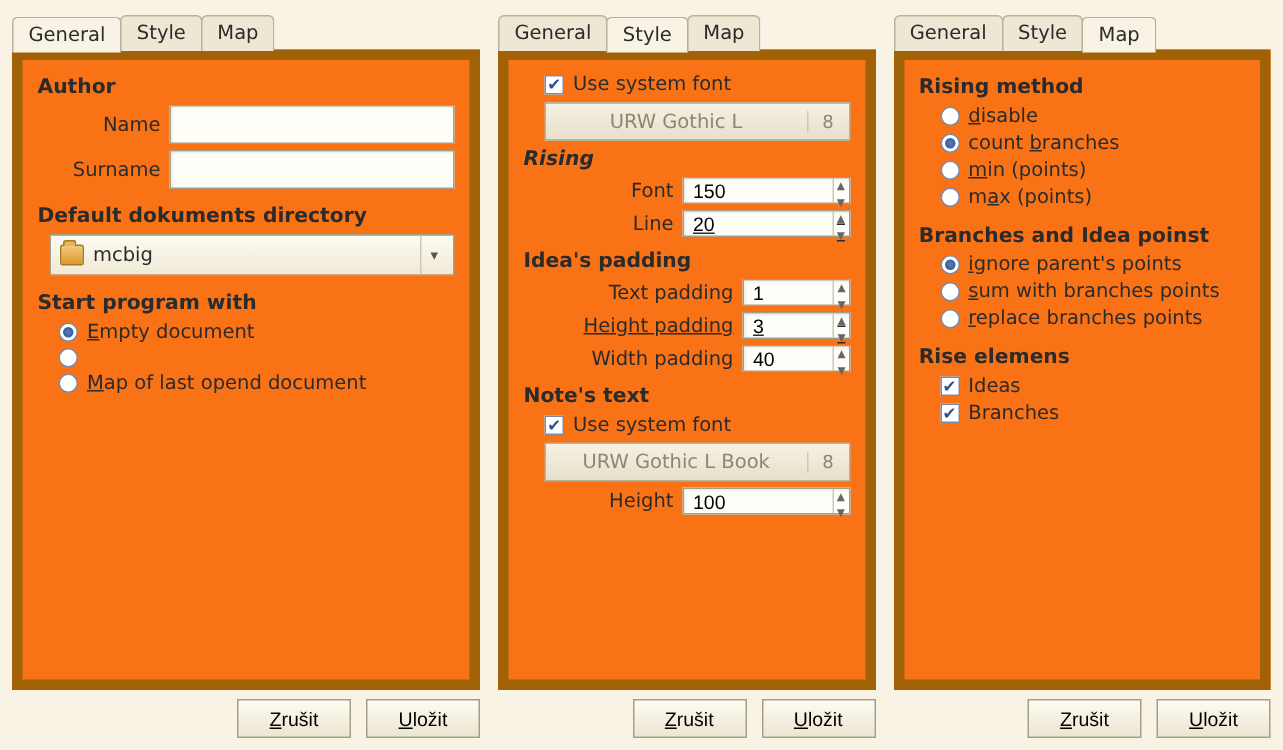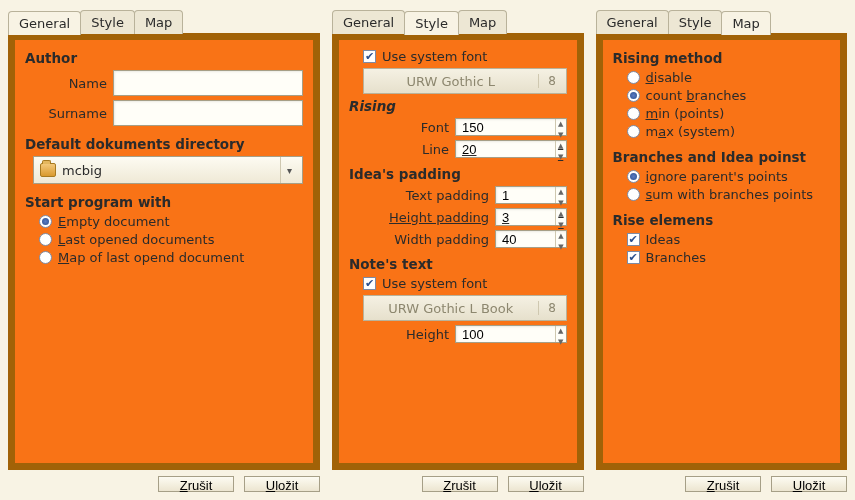--- a/index.html
+++ b/index.html
@@ -172,21 +172,21 @@
   .u { text-decoration: underline; }
   .buttons {
     display:flex;
     justify-content:flex-end;
     gap:10px;
     margin-top:6px;
   }
   button.btn {
     border:1px solid #a69f87;
     background: linear-gradient(#fdfbf2,#ece5d0);
-    height:16px;
+    height:26px;
     width:76px;
     font-size:13px;
     cursor:pointer;
   }
 </style>
 </head>
 <body>
 
 <div class="panel">
   <div class="tabbar">
@@ -212,21 +212,20 @@
       <span class="dd">▾</span>
     </div>
 
     <div class="heading" style="margin-top:10px;">Start program with</div>
     <div class="radio-row">
       <span class="radio checked"></span>
       <span><span class="u">E</span><span>mpty document</span></span>
     </div>
     <div class="radio-row">
       <span class="radio"></span>
-      <span><span class="u">L</span><span>ast opened documents</span></span>
     </div>
     <div class="radio-row">
       <span class="radio"></span>
       <span><span class="u">M</span><span>ap of last opend document</span></span>
     </div>
   </div>
   <div class="buttons">
     <button class="btn"><span class="u">Z</span><span>rušit</span></button>
     <button class="btn"><span class="u">U</span><span>ložit</span></button>
   </div>
@@ -343,31 +342,35 @@
     <div class="radio-row">
       <span class="radio checked"></span>
       <span><span>count </span><span class="u">b</span><span>ranches</span></span>
     </div>
     <div class="radio-row">
       <span class="radio"></span>
       <span><span class="u">m</span><span>in (points)</span></span>
     </div>
     <div class="radio-row">
       <span class="radio"></span>
-      <span><span>m</span><span class="u">a</span><span>x (system)</span></span>
+      <span><span>m</span><span class="u">a</span><span>x (points)</span></span>
     </div>
 
     <div class="heading" style="margin-top:10px;">Branches and Idea poinst</div>
     <div class="radio-row">
       <span class="radio checked"></span>
       <span><span class="u">i</span><span>gnore parent's points</span></span>
     </div>
     <div class="radio-row">
       <span class="radio"></span>
       <span><span class="u">s</span><span>um with branches points</span></span>
+    </div>
+    <div class="radio-row">
+      <span class="radio"></span>
+      <span><span class="u">r</span><span>eplace branches points</span></span>
     </div>
 
     <div class="heading" style="margin-top:10px;">Rise elemens</div>
     <div class="check-row">
       <span class="check checked"></span>
       <span>Ideas</span>
     </div>
     <div class="check-row">
       <span class="check checked"></span>
       <span>Branches</span>

